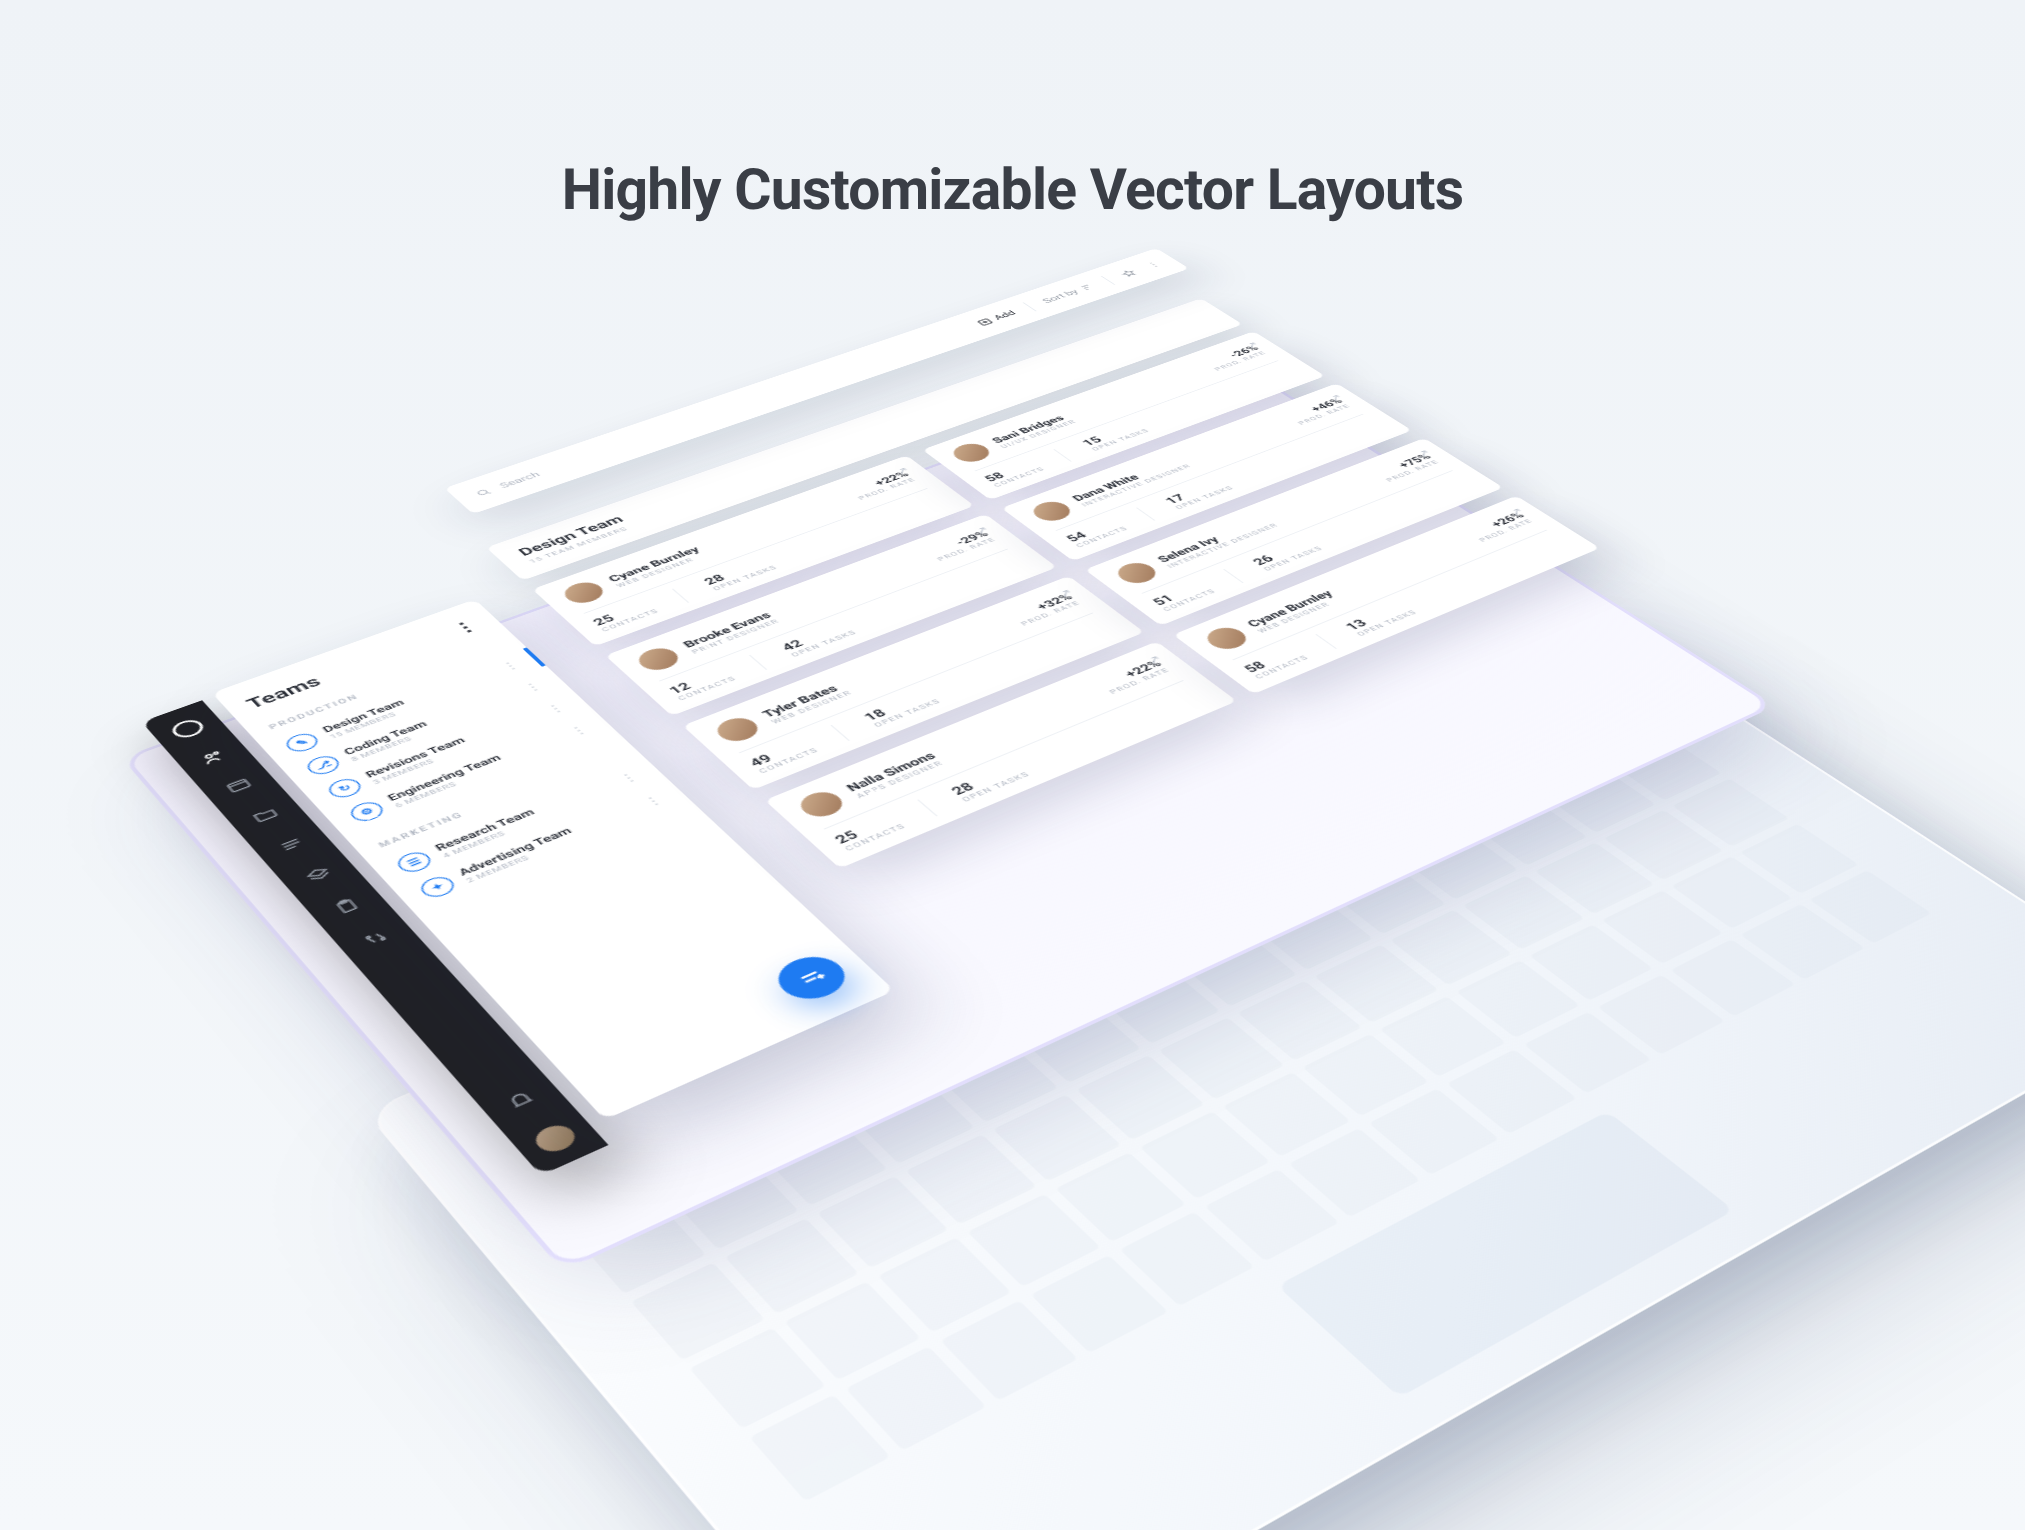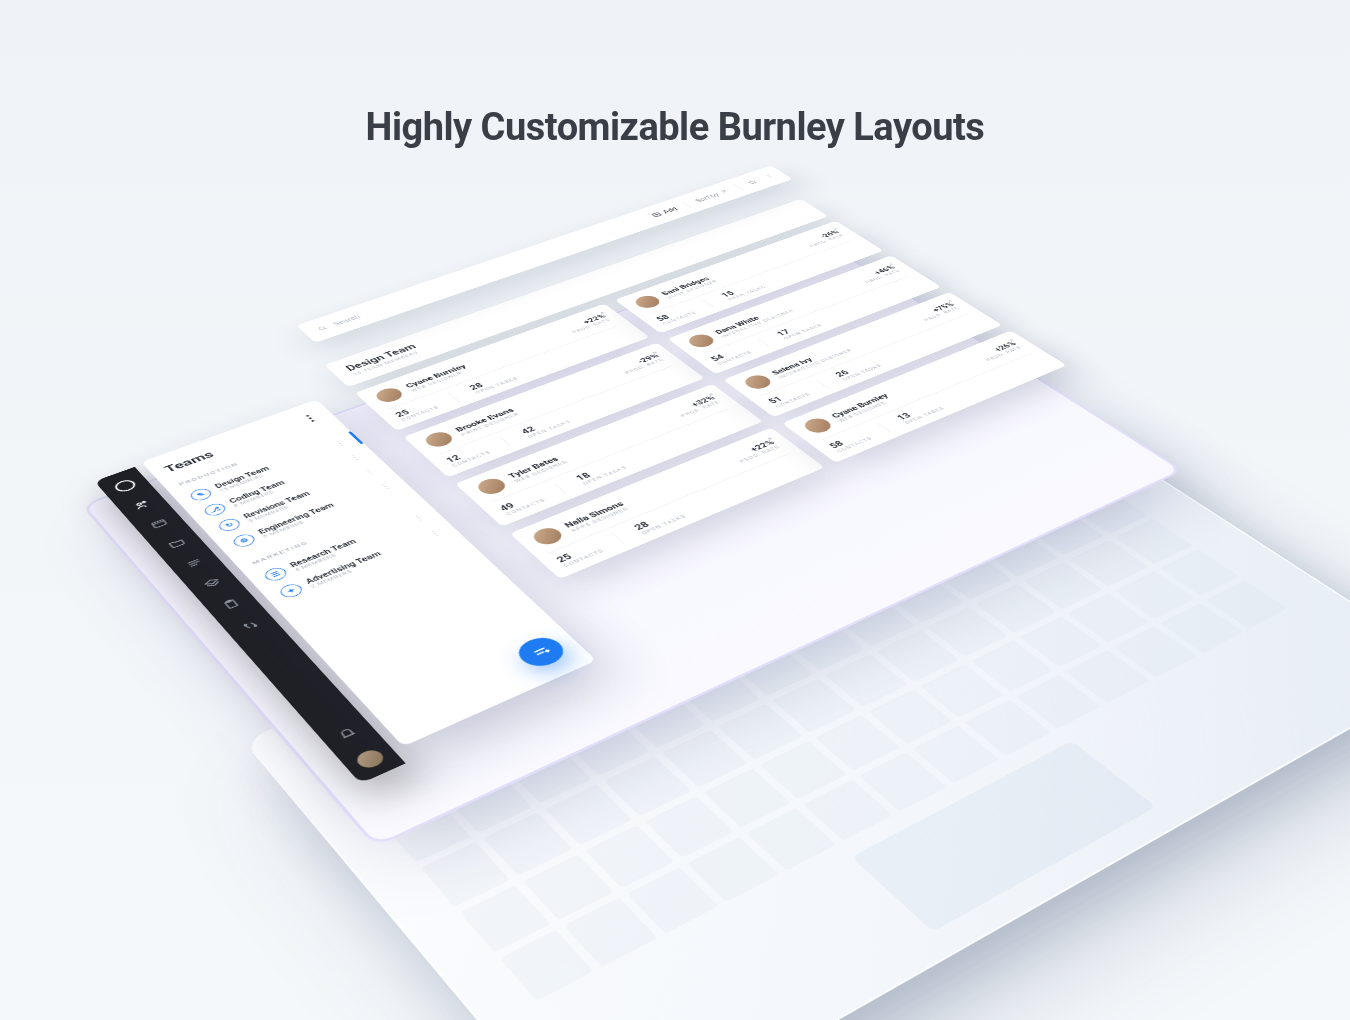--- a/index.html
+++ b/index.html
@@ -199,21 +199,21 @@
 .card-top .rl    { font-size:7px; letter-spacing:1px; color:#b4bac5; }
 .card-sep { height:1px; background:#eef1f5; margin:10px 0 8px; }
 .card-bot { display:flex; gap:22px; }
 .stat .sv { font-size:12px; font-weight:600; color:#2b2f38; }
 .stat .sl { font-size:7px; letter-spacing:1px; color:#b4bac5; }
 .stat.sep { border-left:1px solid #eef1f5; padding-left:22px; }
 </style>
 </head>
 <body>
 
-<div class="hero-title">Highly Customizable Burnley Layouts</div>
+<div class="hero-title">Highly Customizable Vector Layouts</div>
 
 <div class="stage">
   <div class="scene">
 
     <div class="laptop-deck">
       <div class="laptop-keys">
         <span></span>
           <span></span>
           <span></span>
           <span></span>

